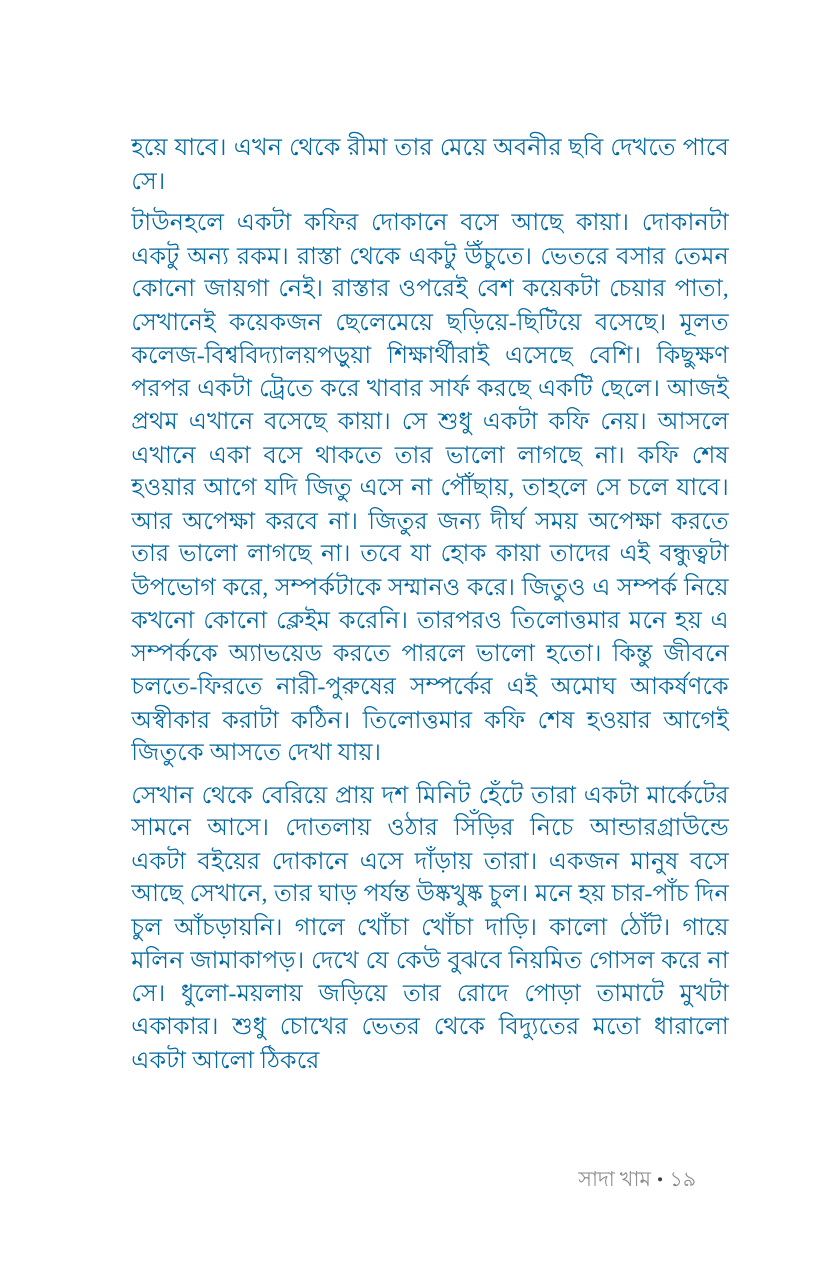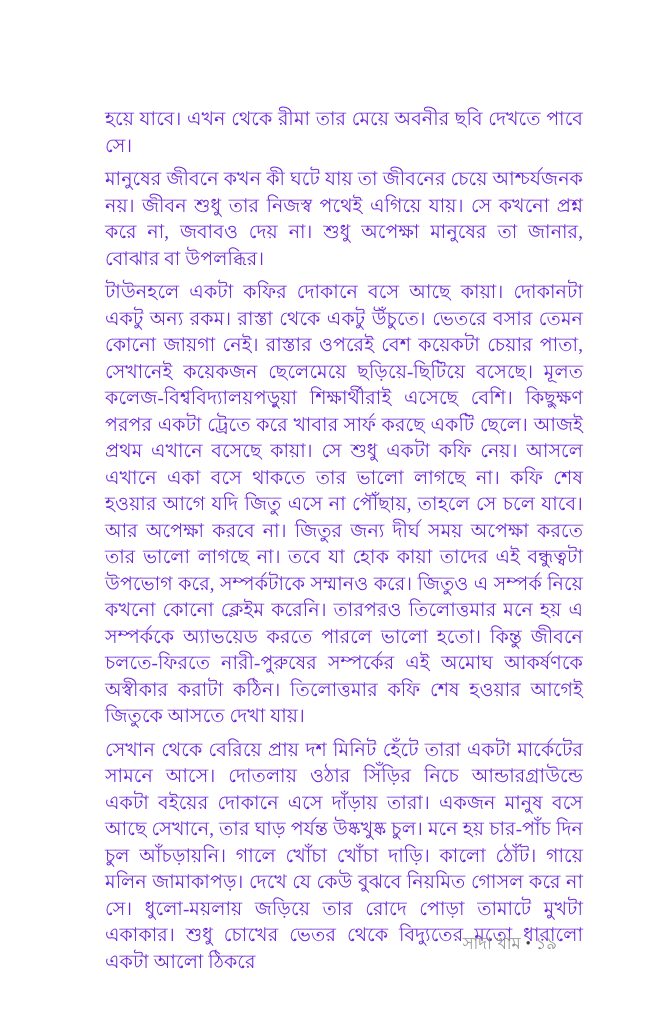--- a/index.html
+++ b/index.html
@@ -13,21 +13,21 @@
     height: 1024px;
     background: #ffffff;
     overflow: hidden;
     font-family: "Liberation Serif", "DejaVu Serif", serif;
   }
   .text-block {
     position: absolute;
     left: 105px;
     top: 106px;
     width: 478px;
-    color: #6d28d9;
+    color: #0369a1;
     font-size: 19px;
     line-height: 26.5px;
     text-align: justify;
     text-justify: inter-word;
     letter-spacing: 0.1px;
   }
   .text-block p {
     margin: 0 0 7px 0;
     padding: 0;
   }
@@ -47,21 +47,20 @@
     vertical-align: 1px;
   }
 </style>
 </head>
 <body>
 
 <div class="book-page">
 
   <div class="text-block">
     <p>হয়ে যাবে। এখন থেকে রীমা তার মেয়ে অবনীর ছবি দেখতে পাবে সে।</p>
-    <p>মানুষের জীবনে কখন কী ঘটে যায় তা জীবনের চেয়ে আশ্চর্যজনক নয়। জীবন শুধু তার নিজস্ব পথেই এগিয়ে যায়। সে কখনো প্রশ্ন করে না, জবাবও দেয় না। শুধু অপেক্ষা মানুষের তা জানার, বোঝার বা উপলব্ধির।</p>
     <p>টাউনহলে একটা কফির দোকানে বসে আছে কায়া। দোকানটা একটু অন্য রকম। রাস্তা থেকে একটু উঁচুতে। ভেতরে বসার তেমন কোনো জায়গা নেই। রাস্তার ওপরেই বেশ কয়েকটা চেয়ার পাতা, সেখানেই কয়েকজন ছেলেমেয়ে ছড়িয়ে-ছিটিয়ে বসেছে। মূলত কলেজ-বিশ্ববিদ্যালয়পড়ুয়া শিক্ষার্থীরাই এসেছে বেশি। কিছুক্ষণ পরপর একটা ট্রেতে করে খাবার সার্ফ করছে একটি ছেলে। আজই প্রথম এখানে বসেছে কায়া। সে শুধু একটা কফি নেয়। আসলে এখানে একা বসে থাকতে তার ভালো লাগছে না। কফি শেষ হওয়ার আগে যদি জিতু এসে না পৌঁছায়, তাহলে সে চলে যাবে। আর অপেক্ষা করবে না। জিতুর জন্য দীর্ঘ সময় অপেক্ষা করতে তার ভালো লাগছে না। তবে যা হোক কায়া তাদের এই বন্ধুত্বটা উপভোগ করে, সম্পর্কটাকে সম্মানও করে। জিতুও এ সম্পর্ক নিয়ে কখনো কোনো ক্লেইম করেনি। তারপরও তিলোত্তমার মনে হয় এ সম্পর্ককে অ্যাভয়েড করতে পারলে ভালো হতো। কিন্তু জীবনে চলতে-ফিরতে নারী-পুরুষের সম্পর্কের এই অমোঘ আকর্ষণকে অস্বীকার করাটা কঠিন। তিলোত্তমার কফি শেষ হওয়ার আগেই জিতুকে আসতে দেখা যায়।</p>
     <p>সেখান থেকে বেরিয়ে প্রায় দশ মিনিট হেঁটে তারা একটা মার্কেটের সামনে আসে। দোতলায় ওঠার সিঁড়ির নিচে আন্ডারগ্রাউন্ডে একটা বইয়ের দোকানে এসে দাঁড়ায় তারা। একজন মানুষ বসে আছে সেখানে, তার ঘাড় পর্যন্ত উষ্কখুষ্ক চুল। মনে হয় চার-পাঁচ দিন চুল আঁচড়ায়নি। গালে খোঁচা খোঁচা দাড়ি। কালো ঠোঁট। গায়ে মলিন জামাকাপড়। দেখে যে কেউ বুঝবে নিয়মিত গোসল করে না সে। ধুলো-ময়লায় জড়িয়ে তার রোদে পোড়া তামাটে মুখটা একাকার। শুধু চোখের ভেতর থেকে বিদ্যুতের মতো ধারালো একটা আলো ঠিকরে</p>
   </div>
 
   <div class="page-footer">
     <span>সাদা খাম</span><span class="footer-bullet">•</span><span>১৯</span>
   </div>
 
 </div>
 

